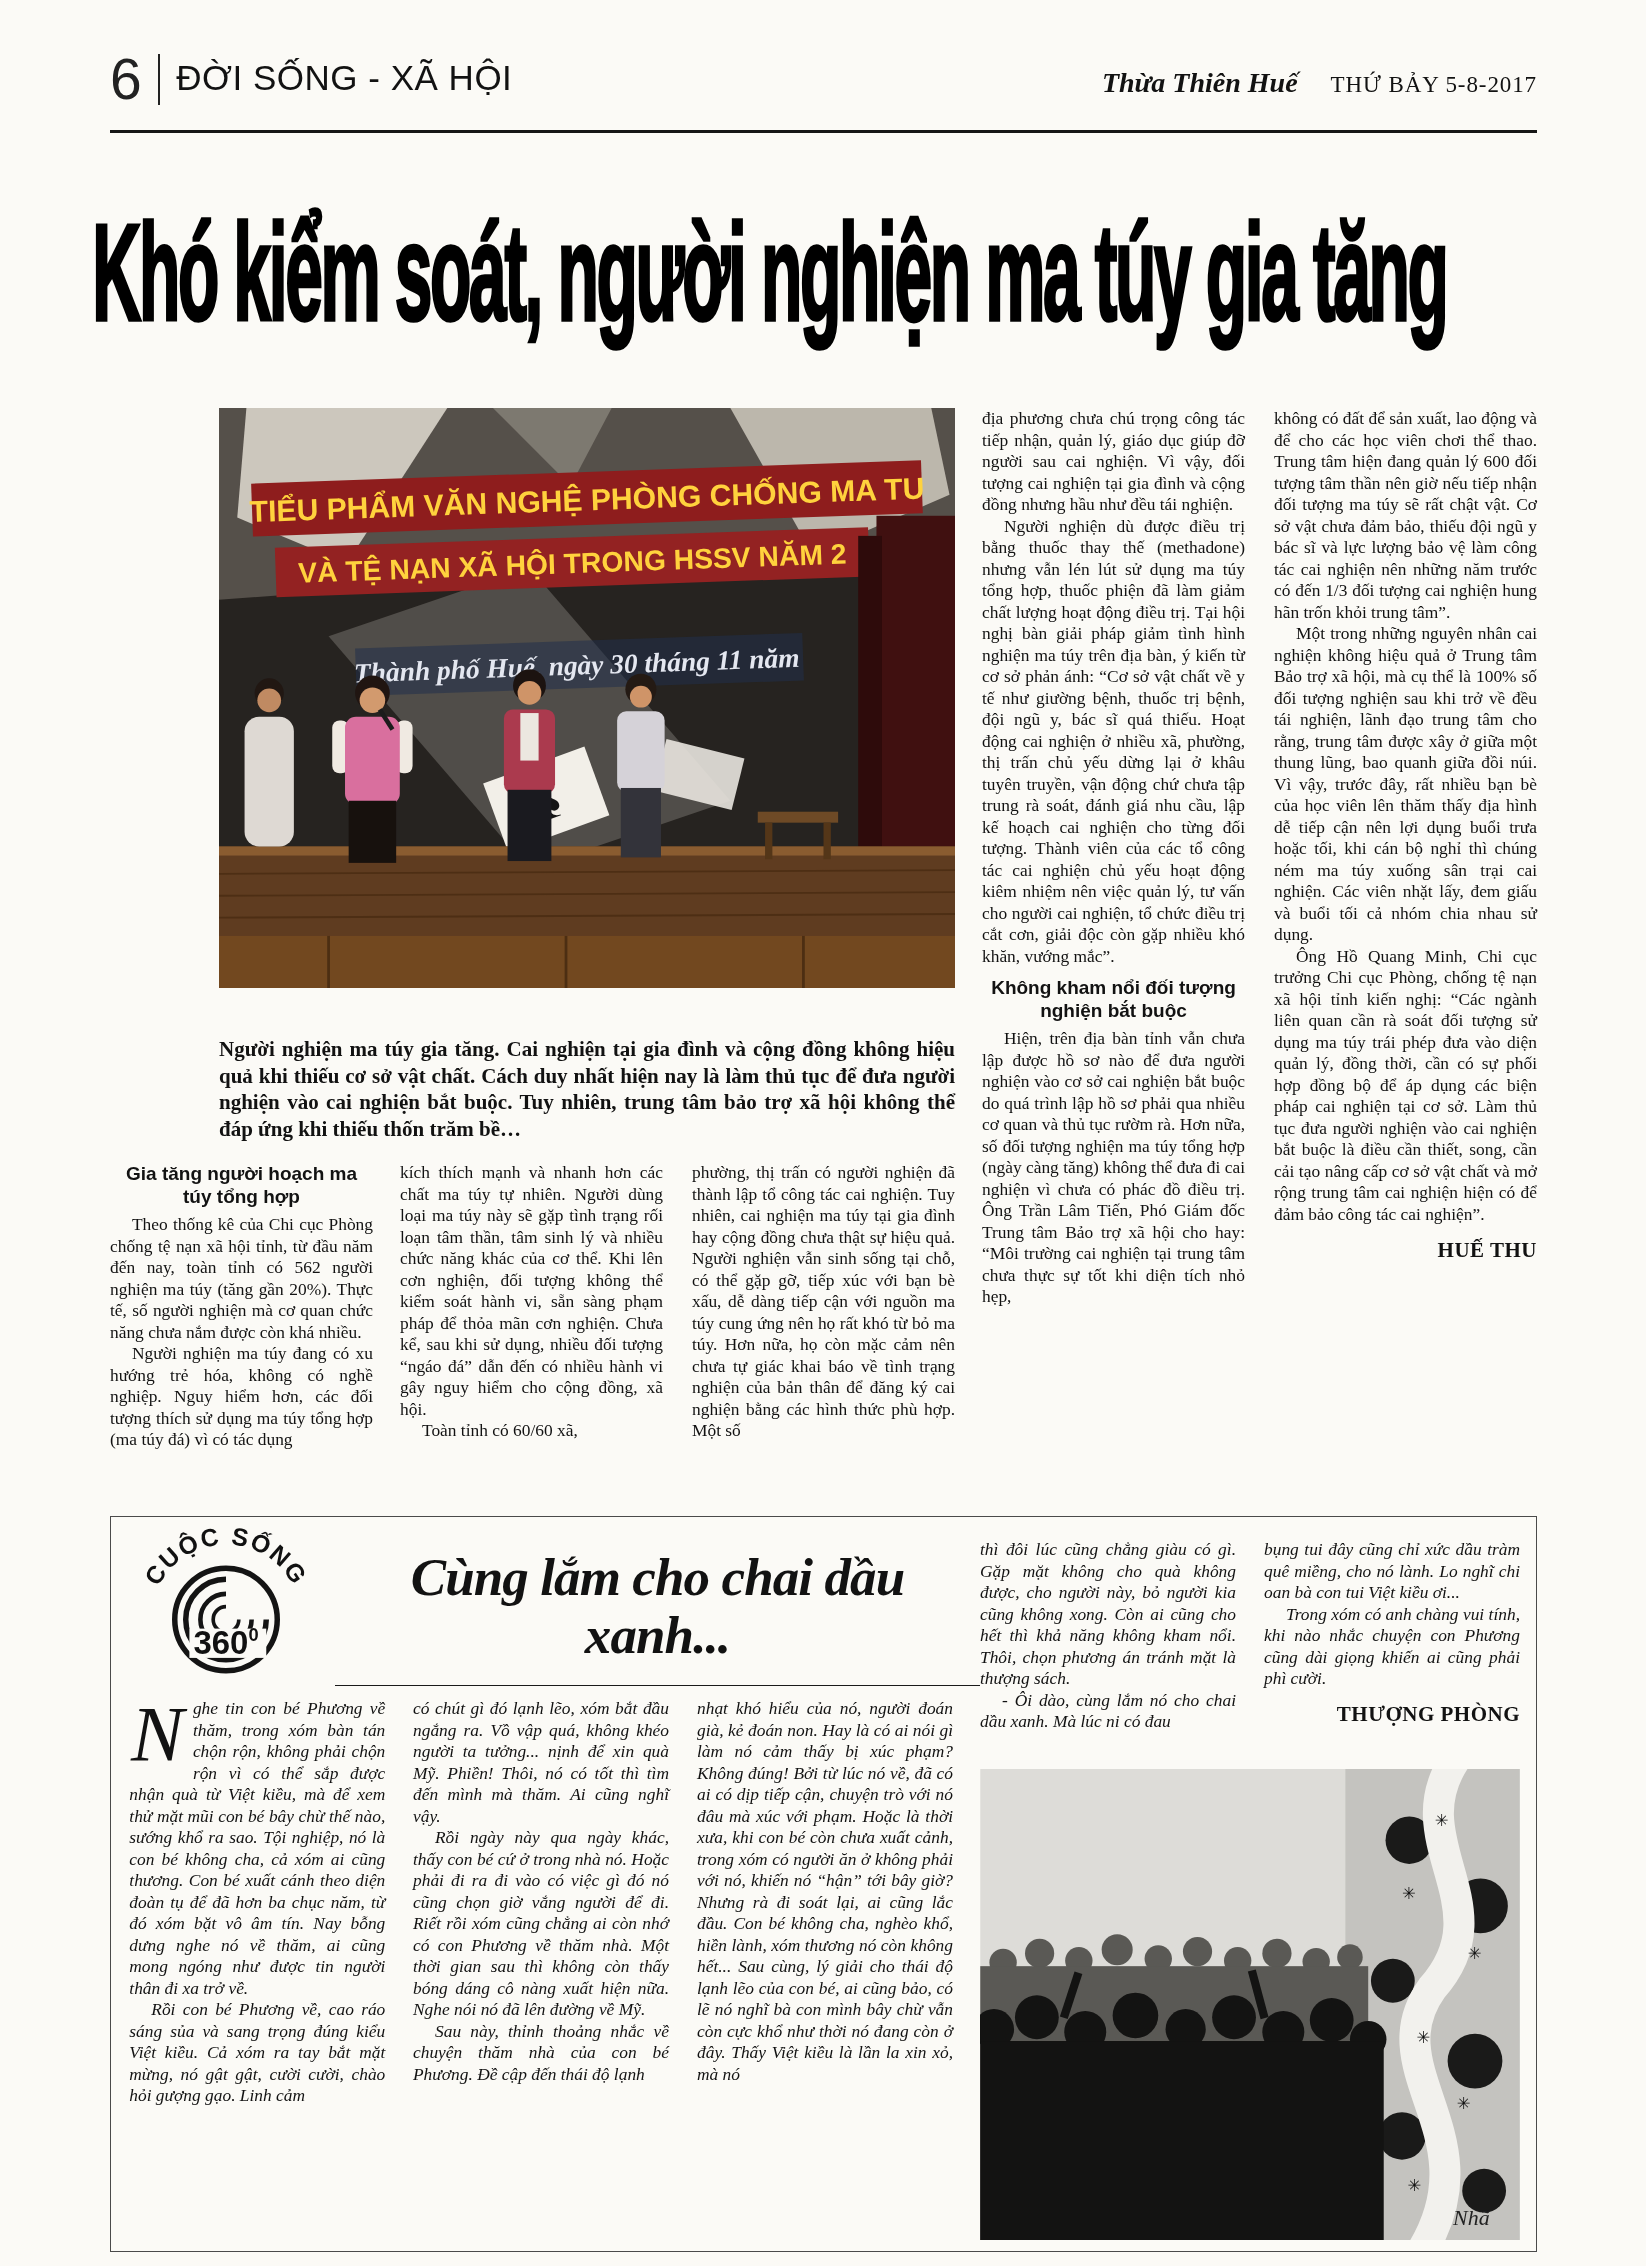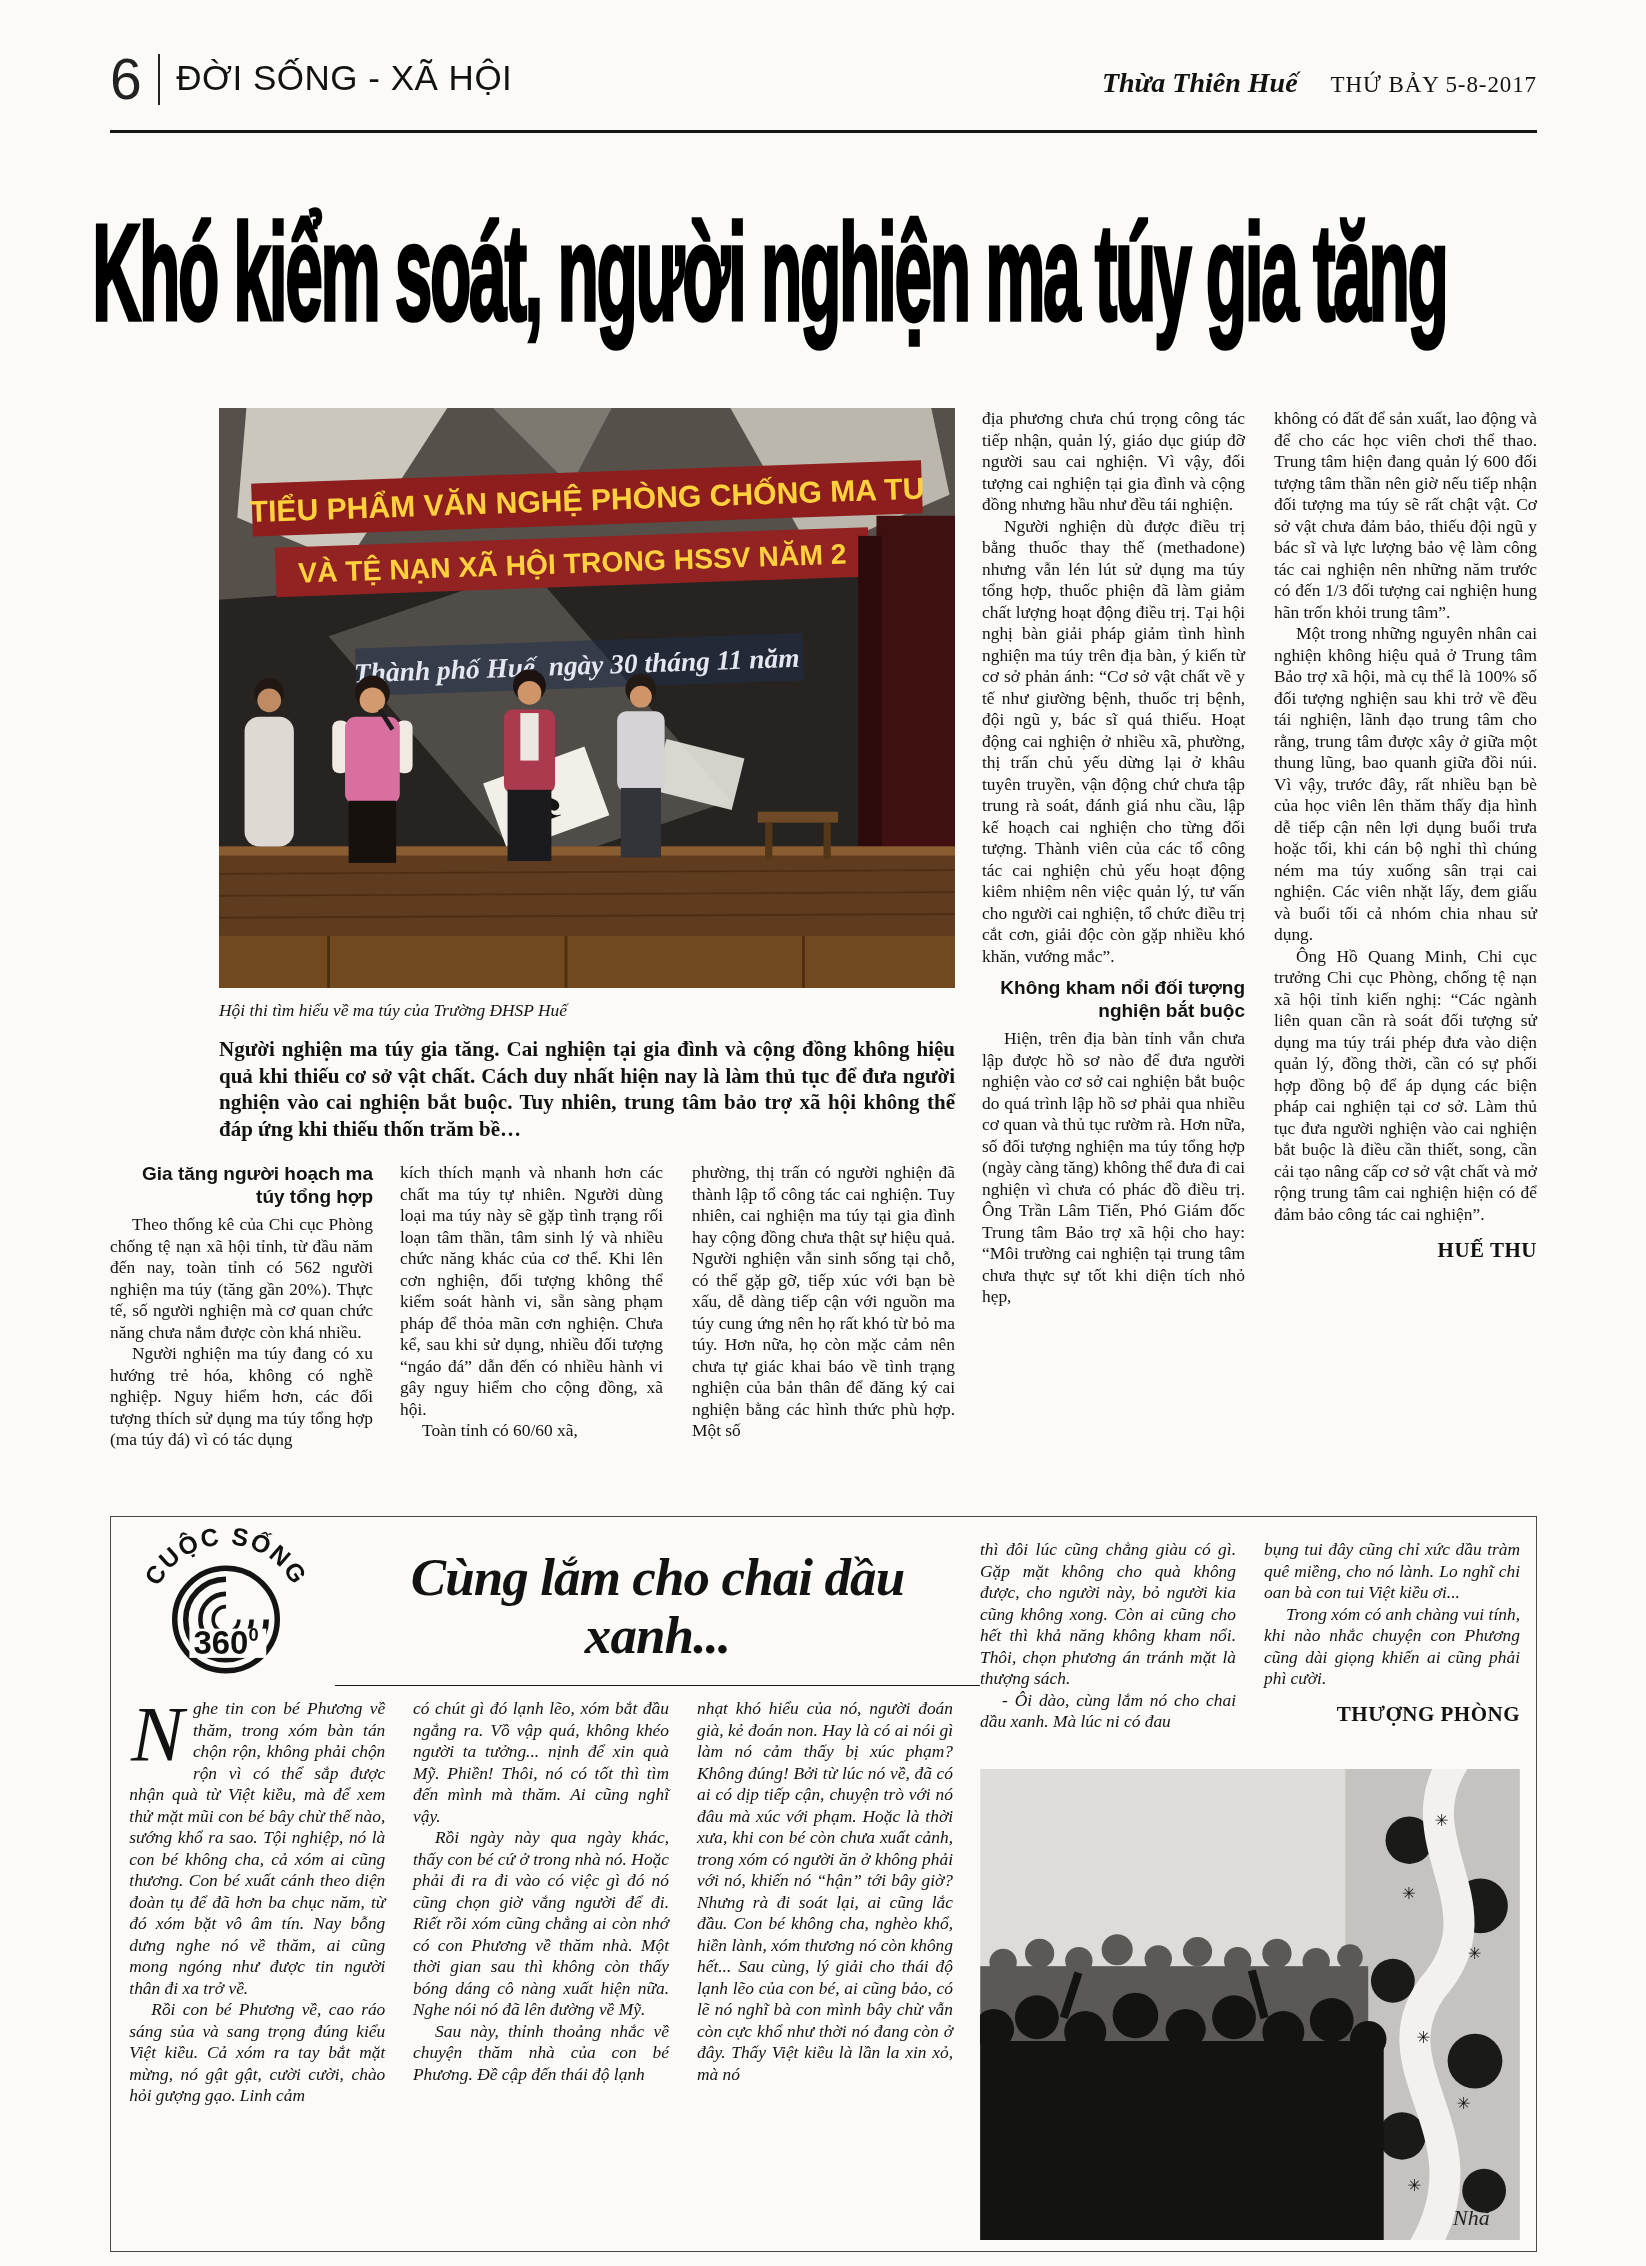--- a/index.html
+++ b/index.html
@@ -39,21 +39,21 @@
   
   .lead { position:absolute; left:219px; top:1036px; width:736px;
     font-weight:bold; font-size:21px; line-height:26.5px; text-align:justify; }
 
   
   .col { position:absolute; width:263px; font-size:17.4px; line-height:21.5px; }
   .col p { text-align:justify; text-indent:22px; }
   .col p.noindent { text-indent:0; }
   .col p.subhead {
     font-family:"Liberation Sans","DejaVu Sans",sans-serif; font-weight:bold;
-    font-size:19px; line-height:23px; text-indent:0; text-align:right;
+    font-size:19px; line-height:23px; text-indent:0; text-align:center;
     margin:9.1px 0 6.4px; font-style:normal;
   }
   .col p.subhead:first-child { margin-top:0; }
   .col p.byline { text-align:right; font-weight:bold; text-indent:0; margin-top:14.6px; font-size:21px; font-style:normal; letter-spacing:0.5px; }
   #mcol1 { left:110px;  top:1162px; }
   #mcol2 { left:400px;  top:1162px; }
   #mcol3 { left:692px;  top:1162px; }
   #mcol4 { left:982px; top:408px; }
   #mcol5 { left:1274px; top:408px; }
 
@@ -173,21 +173,20 @@
         <rect x="436" y="332" width="52" height="88" rx="10" fill="#d5d2d8"></rect>
         <rect x="440" y="416" width="44" height="76" fill="#33333a"></rect>
       </g>
       <g>
         <rect x="590" y="442" width="88" height="12" fill="#6e4a26"></rect>
         <rect x="598" y="454" width="8" height="40" fill="#543618"></rect>
         <rect x="662" y="454" width="8" height="40" fill="#543618"></rect>
       </g>
     </svg>
   </figure>
-  <figcaption class="caption">Hội thi tìm hiểu về ma túy của Trường ĐHSP Huế</figcaption>
 
   <p class="lead">Người nghiện ma túy gia tăng. Cai nghiện tại gia đình và cộng đồng không hiệu quả khi thiếu cơ sở vật chất. Cách duy nhất hiện nay là làm thủ tục để đưa người nghiện vào cai nghiện bắt buộc. Tuy nhiên, trung tâm bảo trợ xã hội không thể đáp ứng khi thiếu thốn trăm bề…</p>
 
   <div class="col" id="mcol1">
       <p class="subhead">Gia tăng người hoạch ma túy tổng hợp</p>
       <p>Theo thống kê của Chi cục Phòng chống tệ nạn xã hội tỉnh, từ đầu năm đến nay, toàn tỉnh có 562 người nghiện ma túy (tăng gần 20%). Thực tế, số người nghiện mà cơ quan chức năng chưa nắm được còn khá nhiều.</p>
       <p>Người nghiện ma túy đang có xu hướng trẻ hóa, không có nghề nghiệp. Nguy hiểm hơn, các đối tượng thích sử dụng ma túy tổng hợp (ma túy đá) vì có tác dụng</p>
     </div>
   <div class="col" id="mcol2">
       <p class="noindent">kích thích mạnh và nhanh hơn các chất ma túy tự nhiên. Người dùng loại ma túy này sẽ gặp tình trạng rối loạn tâm thần, tâm sinh lý và nhiều chức năng khác của cơ thể. Khi lên cơn nghiện, đối tượng không thể kiểm soát hành vi, sẵn sàng phạm pháp để thỏa mãn cơn nghiện. Chưa kể, sau khi sử dụng, nhiều đối tượng “ngáo đá” dẫn đến có nhiều hành vi gây nguy hiểm cho cộng đồng, xã hội.</p>

